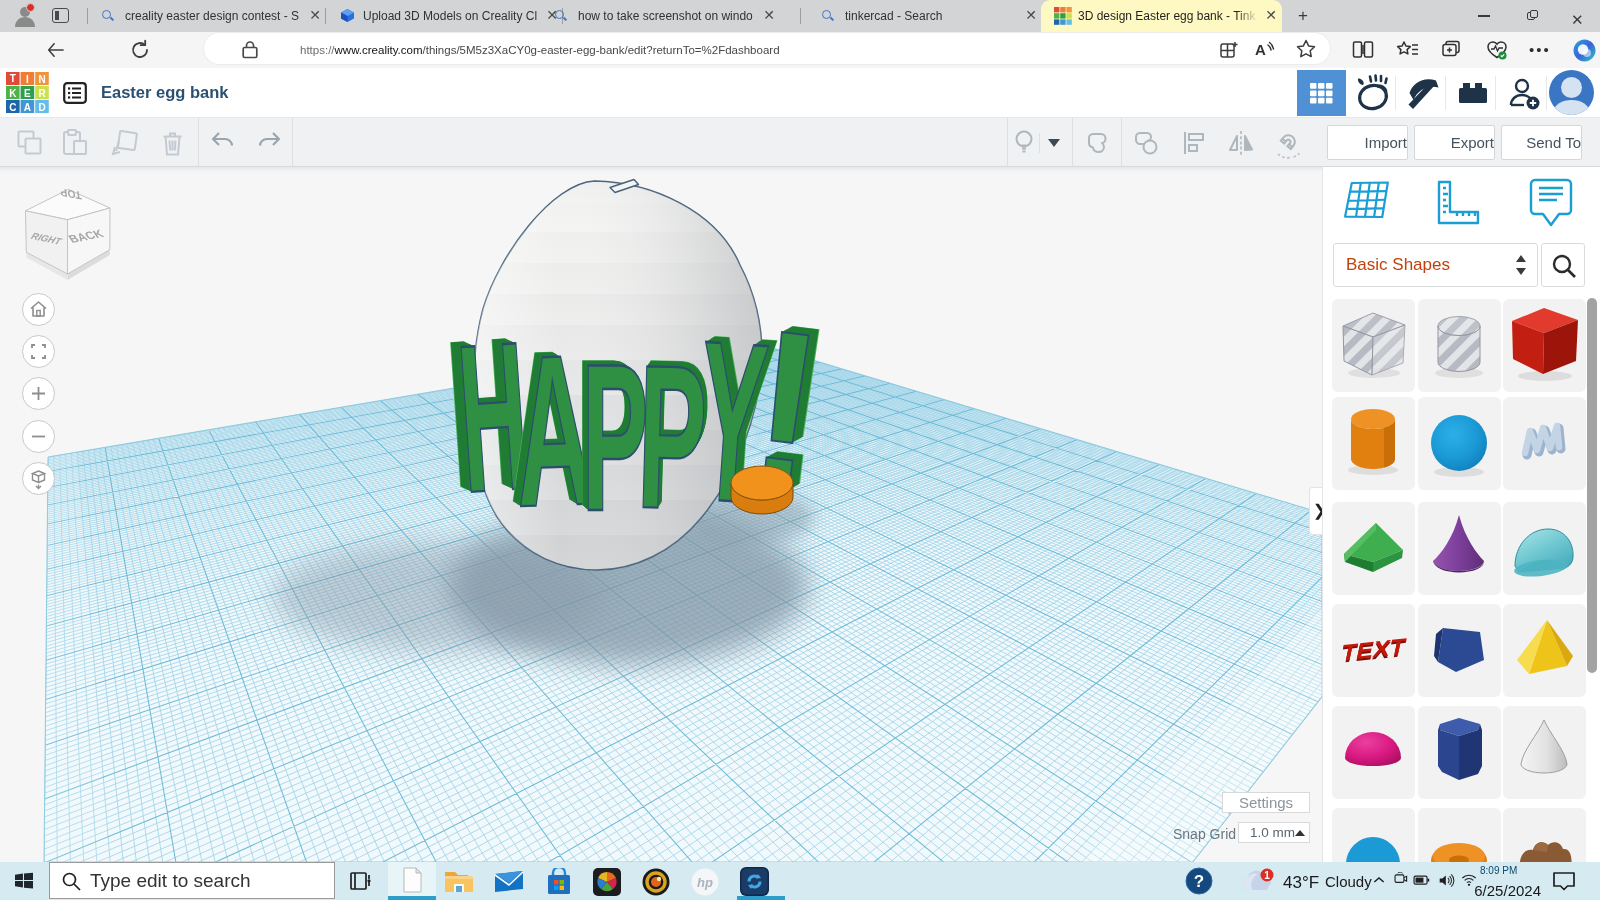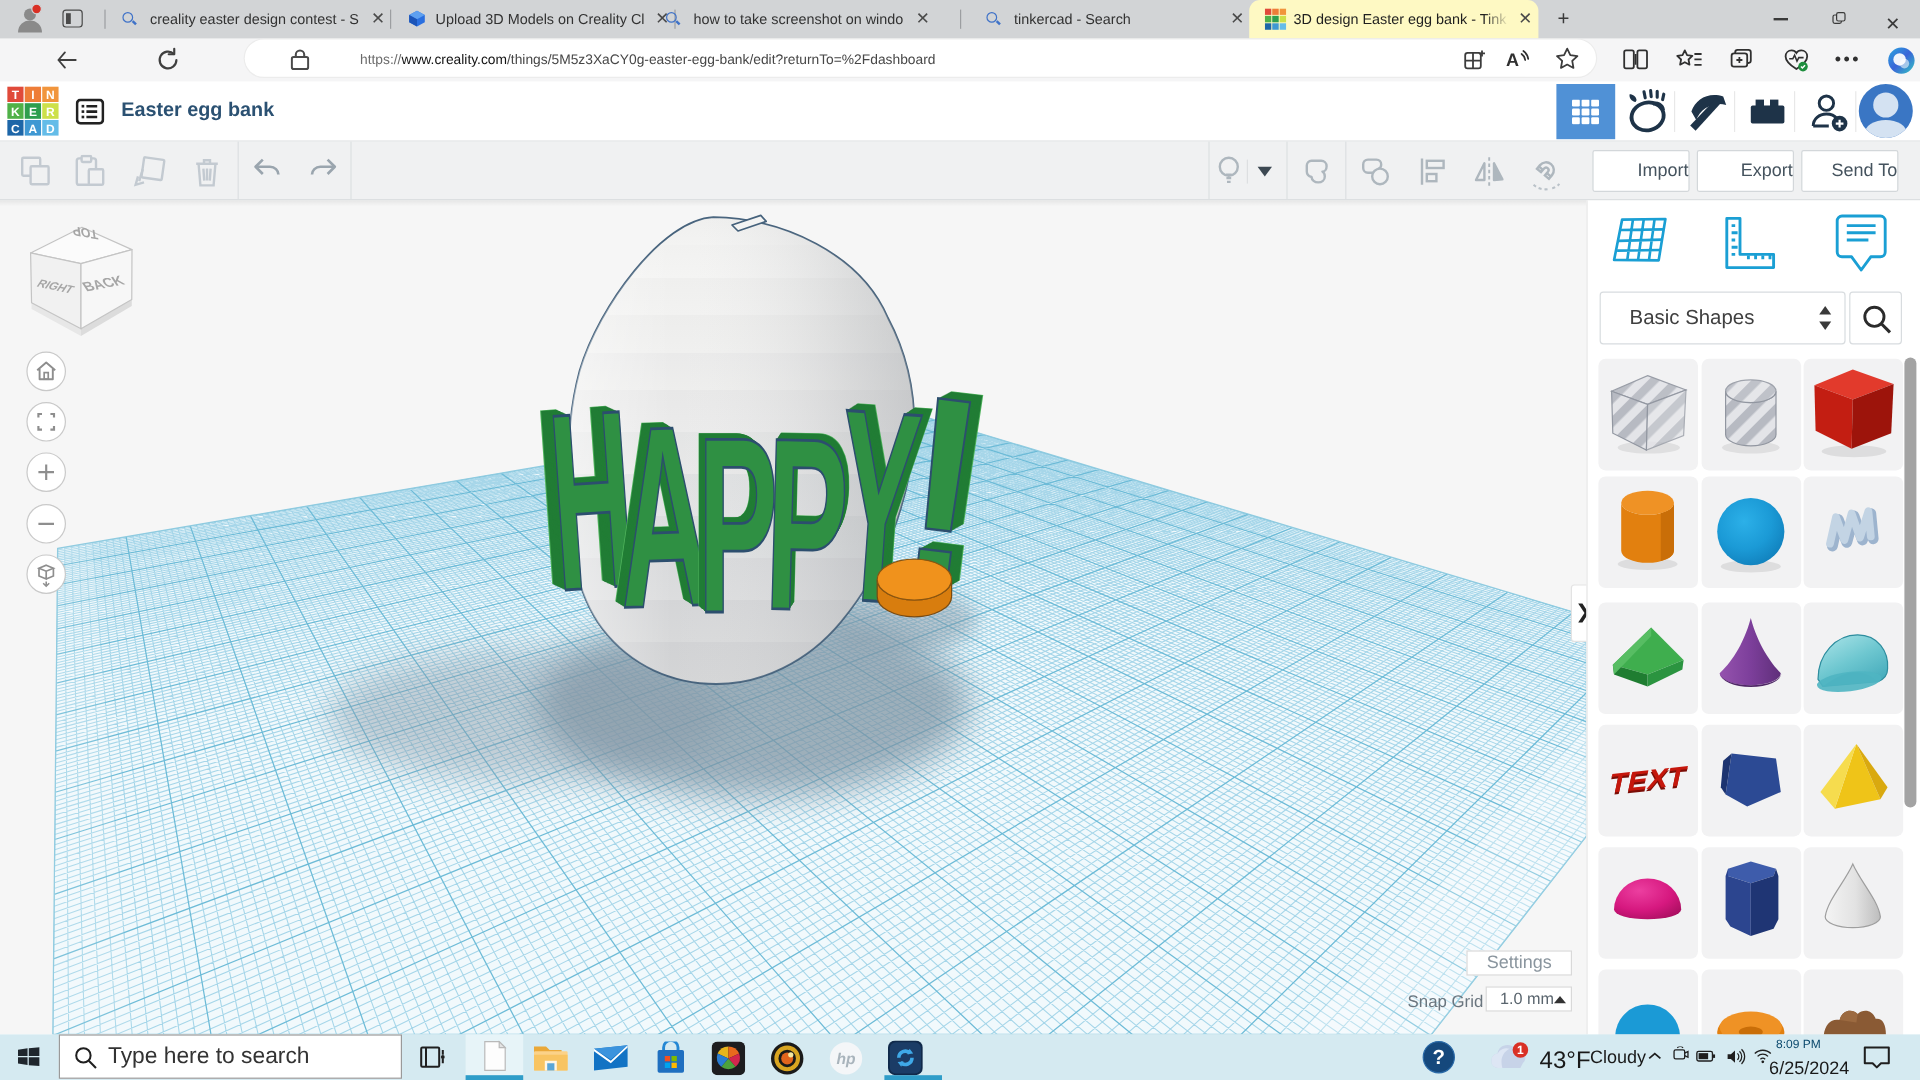--- a/index.html
+++ b/index.html
@@ -18,21 +18,21 @@
 #tctoolbar{position:absolute;left:0;top:117px;width:1600px;height:50px;background:#f0f1f2;border-top:1px solid #e7e8e9;border-bottom:1px solid #d7dadc}
 .tbsep{position:absolute;top:0;width:1px;height:48px;background:#dddfe1}
 .tbbtn{position:absolute;top:7px;height:35px;background:#fff;border:1px solid #d3d7da;border-radius:2px;font-size:15px;color:#45535e;text-align:right;line-height:33px}
 .hsep{position:absolute;top:8px;width:1px;height:34px;background:#e8e8e8}
 
 #canvas{position:absolute;left:0;top:167px;width:1322px;height:695px;background:#f6f6f6}
 .navbtn{position:absolute;left:22px;width:33px;height:33px;border-radius:50%;background:#fff;border:1px solid #c9c9c9;color:#8e8e8e}
 
 #sidebar{position:absolute;left:1322px;top:167px;width:278px;height:695px;background:#fff;border-left:1px solid #e4e4e4}
 .tile{position:absolute;width:83px;height:93px;background:#f2f2f3;border-radius:6px}
-#bs-dd{position:absolute;left:10px;top:76px;width:205px;height:44px;border:1px solid #d8dcdf;border-radius:3px;background:#fff;font-size:17px;color:#404040;line-height:42px;padding-left:24px}
+#bs-dd{position:absolute;left:10px;top:76px;width:205px;height:44px;border:1px solid #d8dcdf;border-radius:3px;background:#fff;font-size:17px;color:#c2410c;line-height:42px;padding-left:12px}
 #bs-search{position:absolute;left:218px;top:76px;width:44px;height:44px;border:1px solid #d8dcdf;border-radius:3px;background:#fff}
 
 #taskbar{position:absolute;left:0;top:862px;width:1600px;height:38px;background:#d5eaf1}
 #tsearch{position:absolute;left:49px;top:0;width:286px;height:37px;background:#fff;border:1px solid #9a9a9a;font-size:19px;color:#333;line-height:35px}
 </style></head><body>
 
 <div id="tabbar">
   <svg class="abs" style="left:13px;top:4px" width="24" height="24" viewBox="0 0 24 24">
       <circle cx="12" cy="8" r="5" fill="#8a8a8a"></circle>
       <path d="M2 23c0-6 4.5-10 10-10s10 4 10 10Z" fill="#8a8a8a"></path>
@@ -907,21 +907,21 @@
       <g fill="#1f262d">
         <polygon points="0,2.8 10.6,1.3 10.6,9.9 0,9.9"></polygon>
         <polygon points="12,1.1 24,0 24,9.9 12,9.9"></polygon>
         <polygon points="0,11.2 10.6,11.2 10.6,19.8 0,18.3"></polygon>
         <polygon points="12,11.2 24,11.2 24,21 12,20"></polygon>
       </g>
     </svg>
 <div id="tsearch"><svg style="position:absolute;left:11px;top:8px" width="21" height="21" viewBox="0 0 21 21">
         <circle cx="8.5" cy="8.5" r="6" fill="none" stroke="#1f1f1f" stroke-width="1.7"></circle>
         <path d="M13 13l6 6" stroke="#1f1f1f" stroke-width="1.7"></path>
-      </svg><span style="padding-left:40px">Type here to search</span></div>
+      </svg><span style="padding-left:40px">Type edit to search</span></div>
 
 <svg class="abs" style="left:348px;top:8px" width="24" height="22" viewBox="0 0 24 22">
       <rect x="3" y="3" width="15" height="16" rx="1" fill="none" stroke="#1f1f1f" stroke-width="1.7"></rect>
       <path d="M7 3v16M21 5v4M21 12v4" stroke="#1f1f1f" stroke-width="1.7"></path>
       <circle cx="21" cy="10.8" r="1.6" fill="#1f1f1f"></circle>
     </svg>
 
 <div class="abs" style="left:388px;top:0;width:48px;height:35px;background:#e7f4f8"></div>
 <div class="abs" style="left:388px;top:34px;width:48px;height:4px;background:#2f9dc9"></div>
 <svg class="abs" style="left:402px;top:5px" width="21" height="26" viewBox="0 0 21 26">
@@ -994,21 +994,21 @@
       <circle cx="14" cy="14" r="13" fill="none" stroke="#2a6aa8" stroke-width="1"></circle>
       <text x="14" y="20" font-size="17" font-weight="bold" text-anchor="middle" fill="#fff" font-family="Liberation Sans">?</text>
     </svg>
 
 <svg class="abs" style="left:1243px;top:6px" width="34" height="28" viewBox="0 0 34 28">
       <path d="M6 22 a6 6 0 0 1 -1-12 a8 8 0 0 1 15-3 a6.5 6.5 0 0 1 6 11 l-2 4 Z" fill="#c7d3e8"></path>
       <path d="M6 22 a6 6 0 0 1 -1-12 a8 8 0 0 1 10-4 c-6 3-8 9-6 16 Z" fill="#dde6f4"></path>
       <circle cx="24" cy="7" r="6.5" fill="#d93025"></circle>
       <text x="24" y="10.5" font-size="10" font-weight="bold" text-anchor="middle" fill="#fff" font-family="Liberation Sans">1</text>
     </svg>
-<div class="abs" style="left:1283px;top:11px;font-size:20px;color:#191919">43°F</div>
+<div class="abs" style="left:1283px;top:11px;font-size:17px;color:#191919">43°F</div>
 <div class="abs" style="left:1325px;top:11px;font-size:15px;color:#191919">Cloudy</div>
 <svg class="abs" style="left:1373px;top:13px" width="12" height="10" viewBox="0 0 18 14">
       <path d="M2 10l7-6 7 6" fill="none" stroke="#1f1f1f" stroke-width="2.2"></path>
     </svg>
 <svg class="abs" style="left:1393px;top:10px" width="15" height="14" viewBox="0 0 22 20">
       <rect x="3" y="4" width="13" height="11" rx="2" fill="none" stroke="#1f1f1f" stroke-width="1.6"></rect>
       <path d="M16 8l4-2v7l-4-2" fill="none" stroke="#1f1f1f" stroke-width="1.6"></path>
       <path d="M7 1.5a4.5 4.5 0 0 1 7 0" fill="none" stroke="#1f1f1f" stroke-width="1.4"></path>
     </svg>
 <svg class="abs" style="left:1413px;top:12px" width="18" height="13" viewBox="0 0 24 18">

